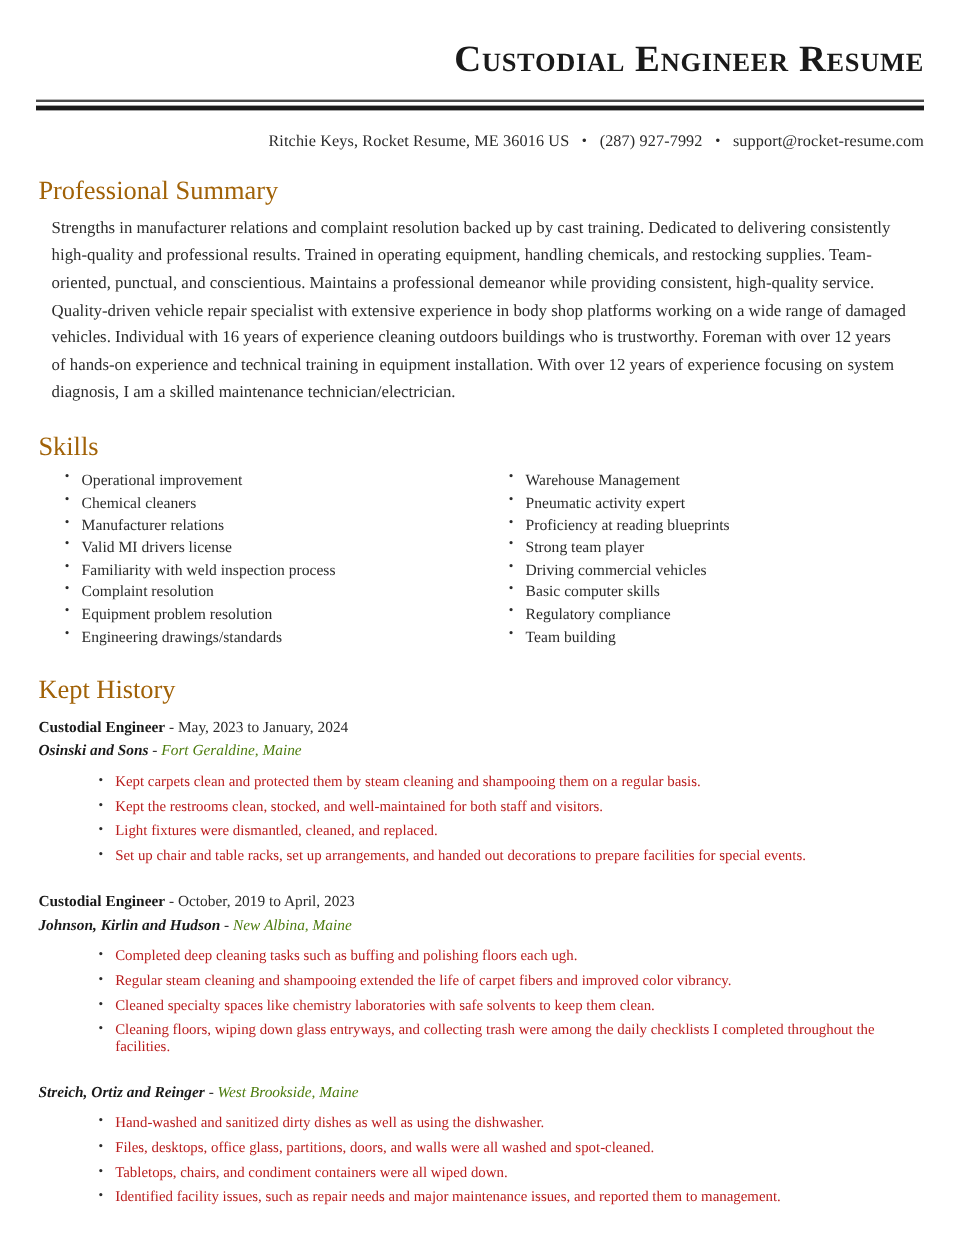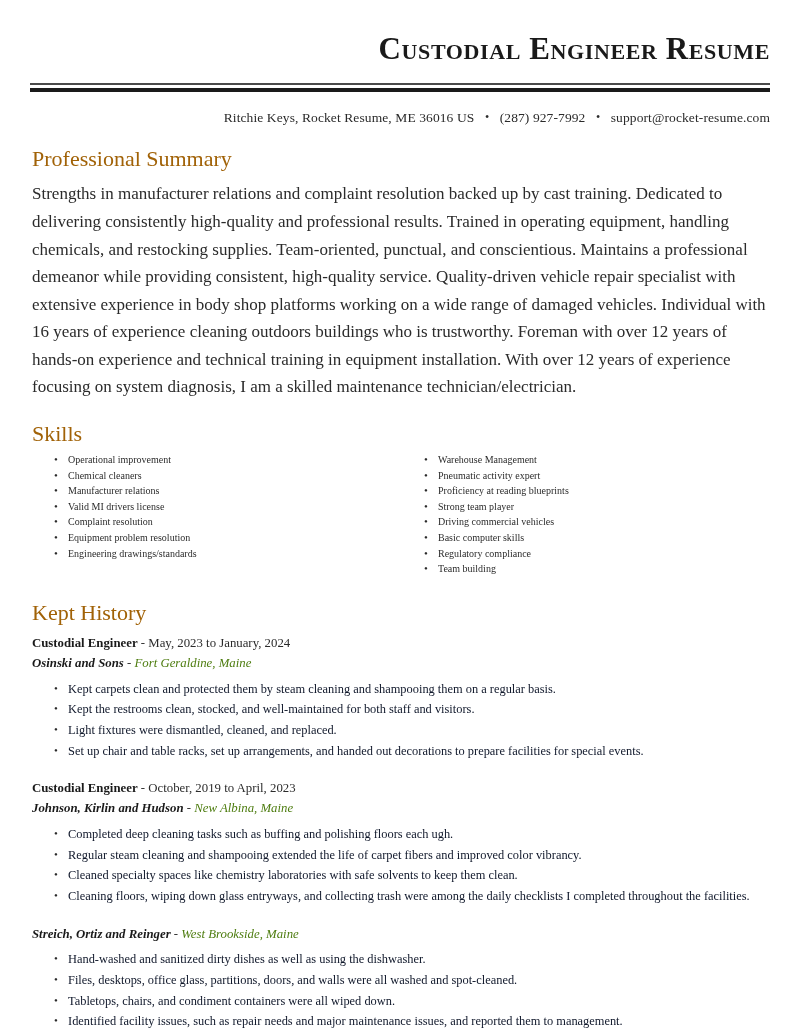--- a/index.html
+++ b/index.html
@@ -76,43 +76,43 @@
     font-family: "Liberation Serif", "DejaVu Serif", serif;
     font-size: 22px;
     font-weight: 400;
     color: #a16207;
     margin: 0 0 9px 2px;
     line-height: 1.15;
   }
 
   
   .summary-text {
-    font-size: 17px;
+    font-size: 14px;
     line-height: 1.62;
     color: #2b2b2b;
     text-align: left;
-    margin: 0 2px;
+    margin: 0 13px;
   }
 
   
   .skills-columns {
     display: flex;
     margin-top: 2px;
   }
   .skills-col {
     width: 50%;
     box-sizing: border-box;
   }
   .skills-col ul {
     margin: 0;
     padding-left: 38px;
     list-style: none;
   }
   .skills-col li {
-    font-size: 10px;
+    font-size: 13px;
     line-height: 1.0;
     color: #2b2b2b;
     padding: 0 0 5.6px 0;
     position: relative;
   }
   .skills-col li::before {
     content: "\2022";
     position: absolute;
     left: -14px;
     top: -1px;
@@ -150,23 +150,24 @@
     color: #2b2b2b;
   }
   .job ul {
     margin: 9px 0 0 0;
     padding-left: 38px;
     list-style: none;
   }
   .job li {
     font-size: 12.4px;
     line-height: 1.1;
-    color: #0f172a;
+    color: #b91c1c;
     padding: 0 0 7px 0;
     position: relative;
+    margin-left: 28px;
   }
   .job li::before {
     content: "\2022";
     position: absolute;
     left: -14px;
     top: -1px;
     font-size: 11px;
     color: #2b2b2b;
   }
 
@@ -221,20 +222,21 @@
 
   <div class="section">
     <h2 class="section-title">Skills</h2>
     <div class="skills-columns">
       <div class="skills-col">
         <ul id="skills-left">
             <li>Operational improvement</li>
             <li>Chemical cleaners</li>
             <li>Manufacturer relations</li>
             <li>Valid MI drivers license</li>
+            <li>Familiarity with weld inspection process</li>
             <li>Complaint resolution</li>
             <li>Equipment problem resolution</li>
             <li>Engineering drawings/standards</li>
           </ul>
       </div>
       <div class="skills-col">
         <ul id="skills-right">
             <li>Warehouse Management</li>
             <li>Pneumatic activity expert</li>
             <li>Proficiency at reading blueprints</li>

